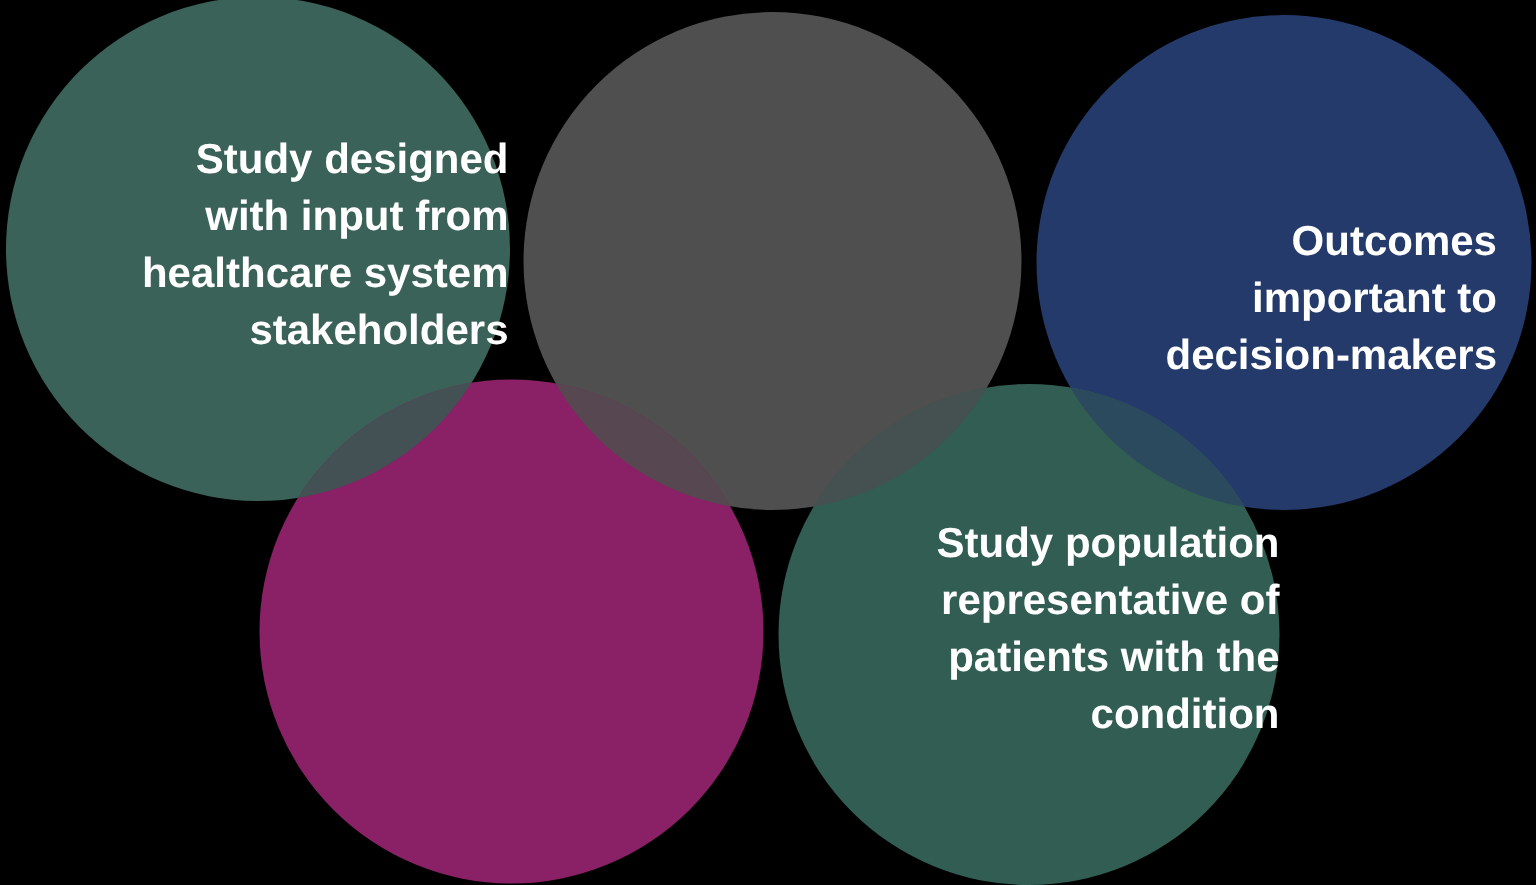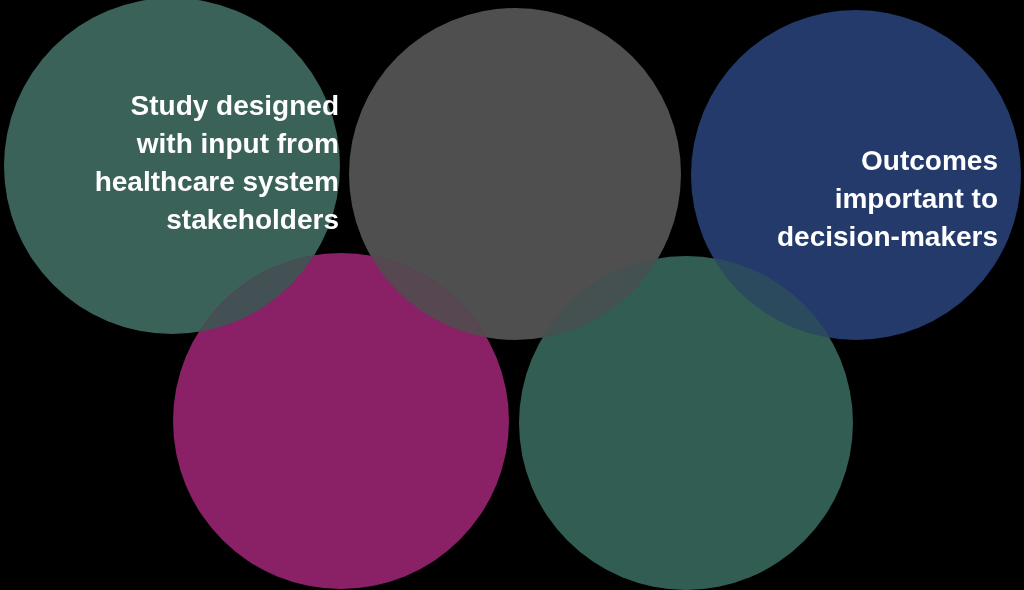--- a/index.html
+++ b/index.html
@@ -75,14 +75,18 @@
 with input from
 healthcare system
 stakeholders</div>
 
 
   <div class="circle-label" style="left:833px; top:176px;margin-top:23px;">Outcomes
 important to
 decision-makers</div>
 
 
+  <div class="circle-label" style="left:688px; top:419px;">Study population
+representative of
+patients with the
+condition</div>
 
 </div>
 
 </body></html>

